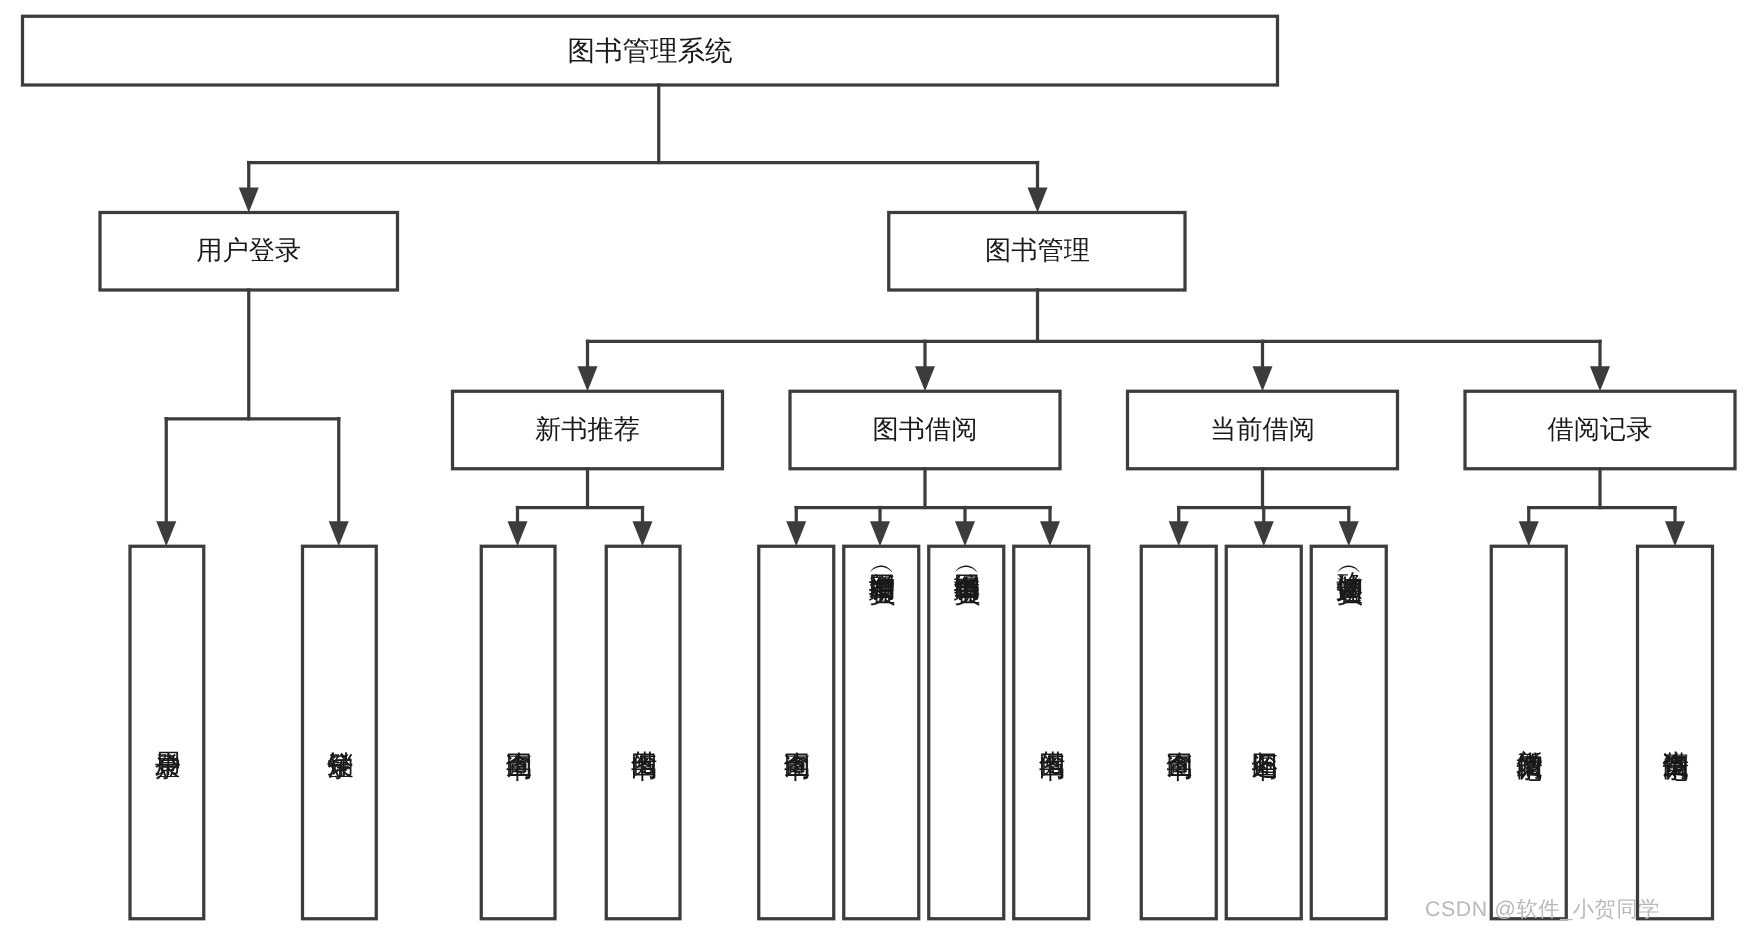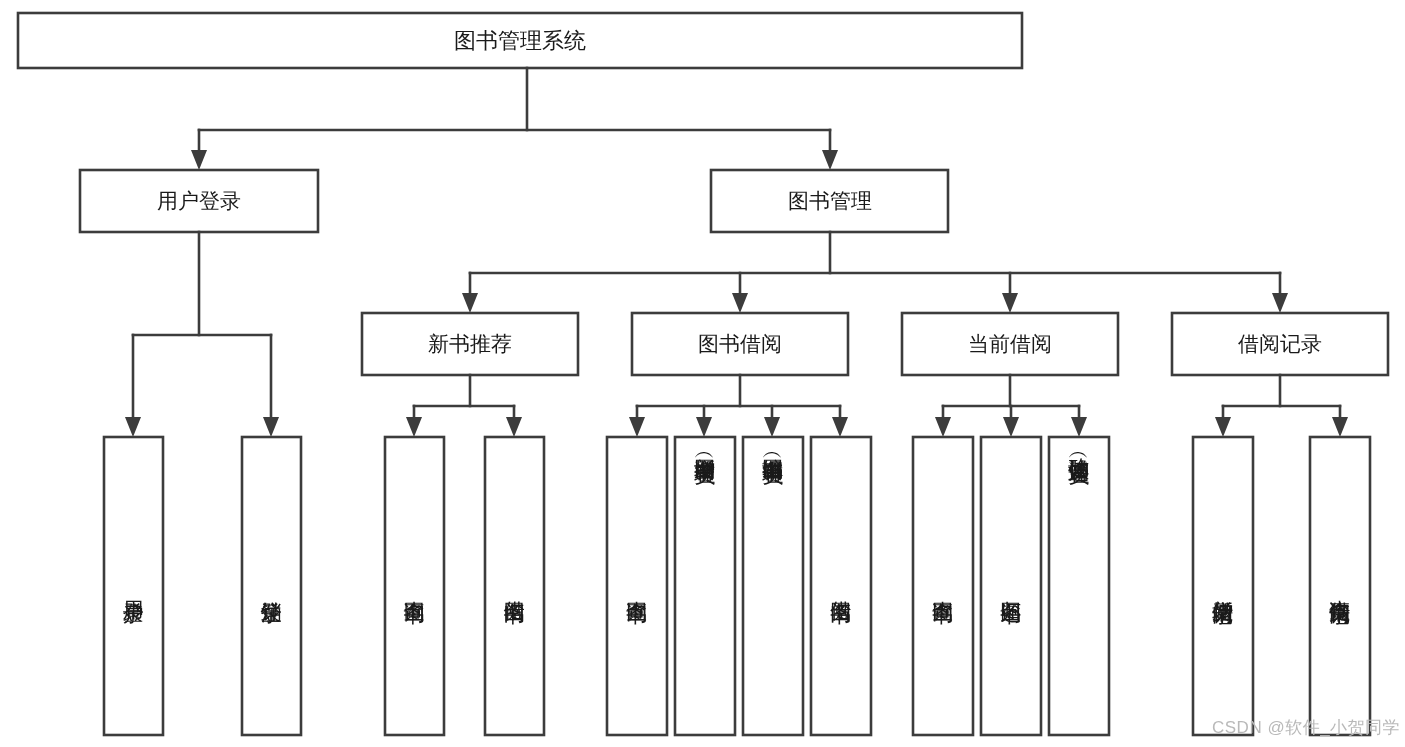--- a/index.html
+++ b/index.html
@@ -247,15 +247,15 @@
     <span class="vlabel">确认归还（管理员）</span>
   </div>
 
   <div class="vlabel-wrap" style="left:1193px; top:437px; width:60px; height:298px;">
     <span class="vlabel">新增借阅记录</span>
   </div>
   <div class="vlabel-wrap" style="left:1310px; top:437px; width:60px; height:298px;">
     <span class="vlabel">查询借阅记录</span>
   </div>
 
-  <div class="watermark" style="left:1212px; top:716px;text-align:right;">CSDN @软件_小贺同学</div>
+  <div class="watermark" style="left:1140px; top:716px;text-align:right;">CSDN @软件_小贺同学</div>
 
 </div>
 
 </body></html>

